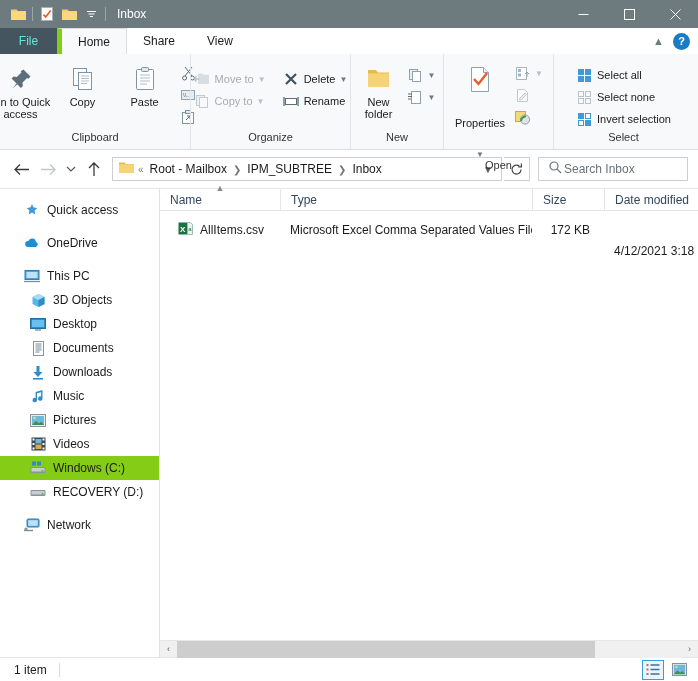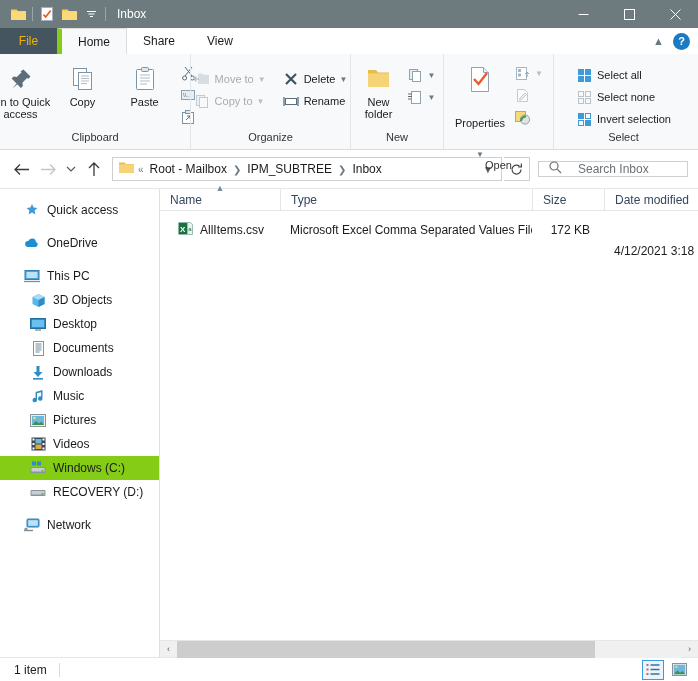--- a/index.html
+++ b/index.html
@@ -22,21 +22,21 @@
   .qat-btn { width: 22px; height: 22px; display: flex; align-items:center; justify-content:center; }
   .qat-sep { width: 1px; height: 14px; background: #9aa7aa; margin: 0 3px; }
   .title-text { margin-left: 8px; font-size: 12px; color:#ffffff; white-space: nowrap; }
   .titlebar-spacer { flex: 1; }
   .win-btns { display: flex; height: 28px; }
   .win-btn { width: 46px; height: 28px; display:flex; align-items:center; justify-content:center; }
 
   
   .tabstrip { height: 26px; flex: 0 0 26px; background:#ffffff; display:flex; align-items:stretch; position:relative; }
   .tab-file {
-    width: 57px; background:#455560; color:#eab308; display:flex; align-items:center; justify-content:center;
+    width: 57px; background:#455560; color:#5eead4; display:flex; align-items:center; justify-content:center;
     font-size:12px;
   }
   .tab { padding: 0 16px; display:flex; align-items:center; font-size:12px; color:#1b1b1b; background:#ffffff; }
   .tab.active { background:#f7f9fa; border-left:5px solid #84cc16; border-right:1px solid #dcdcdc; border-top:1px solid #dcdcdc;}
   .tabstrip-right { margin-left:auto; display:flex; align-items:center; gap:6px; padding-right:8px; }
   .chevron-up { color:#6b7a80; font-size:11px; padding:0 3px;}
   .help-btn {
     width:17px;height:17px;border-radius:50%;background:#1a7bc4;color:#fff;font-size:11px;font-weight:bold;
     display:flex;align-items:center;justify-content:center;
   }
@@ -69,22 +69,22 @@
   .navbtn.small { width:18px; font-size:10px; }
   .addrbox {
     flex:1; height:24px; border:1px solid #cfcfcf; background:#fff; display:flex; align-items:center;
     padding:0 4px 0 6px; gap:4px; margin-left:4px;
   }
   .crumb { font-size:12px; color:#1b1b1b; white-space:nowrap; padding:0 2px; }
   .crumb-sep { color:#6b7a80; font-size:10px; }
   .addr-caret { margin-left:auto; color:#5a5a5a; font-size:10px; padding:0 4px; }
   .refresh { width:26px;height:24px;border:1px solid #cfcfcf;border-left:none;display:flex;align-items:center;justify-content:center;color:#444;font-size:13px;}
   .searchbox {
-    width:150px; height:16px; border:1px solid #cfcfcf; margin-left:6px; display:flex; align-items:center;
-    gap:16px; padding-left:10px;
+    width:150px; height:24px; border:1px solid #cfcfcf; margin-left:6px; display:flex; align-items:center;
+    gap:2px; padding-left:10px;
   }
   .search-ph { font-size:12px; color:#6b7177; }
 
   
   .main { flex:1; display:flex; min-height:0; border-top:1px solid #e6e6e6;}
   .sidebar { width:160px; flex:0 0 160px; background:#fff; border-right:1px solid #e0e0e0; padding-top:9px; overflow:hidden; }
   .nav-item { height:24px; display:flex; align-items:center; gap:7px; font-size:12px; color:#1b1b1b; padding-left:24px; white-space:nowrap;}
   .nav-item.indent { padding-left:30px; }
   .nav-item.sel { background:#84cc16; }
   .nav-item .nico { width:16px; height:16px; flex:0 0 16px; display:flex; align-items:center; justify-content:center;}

